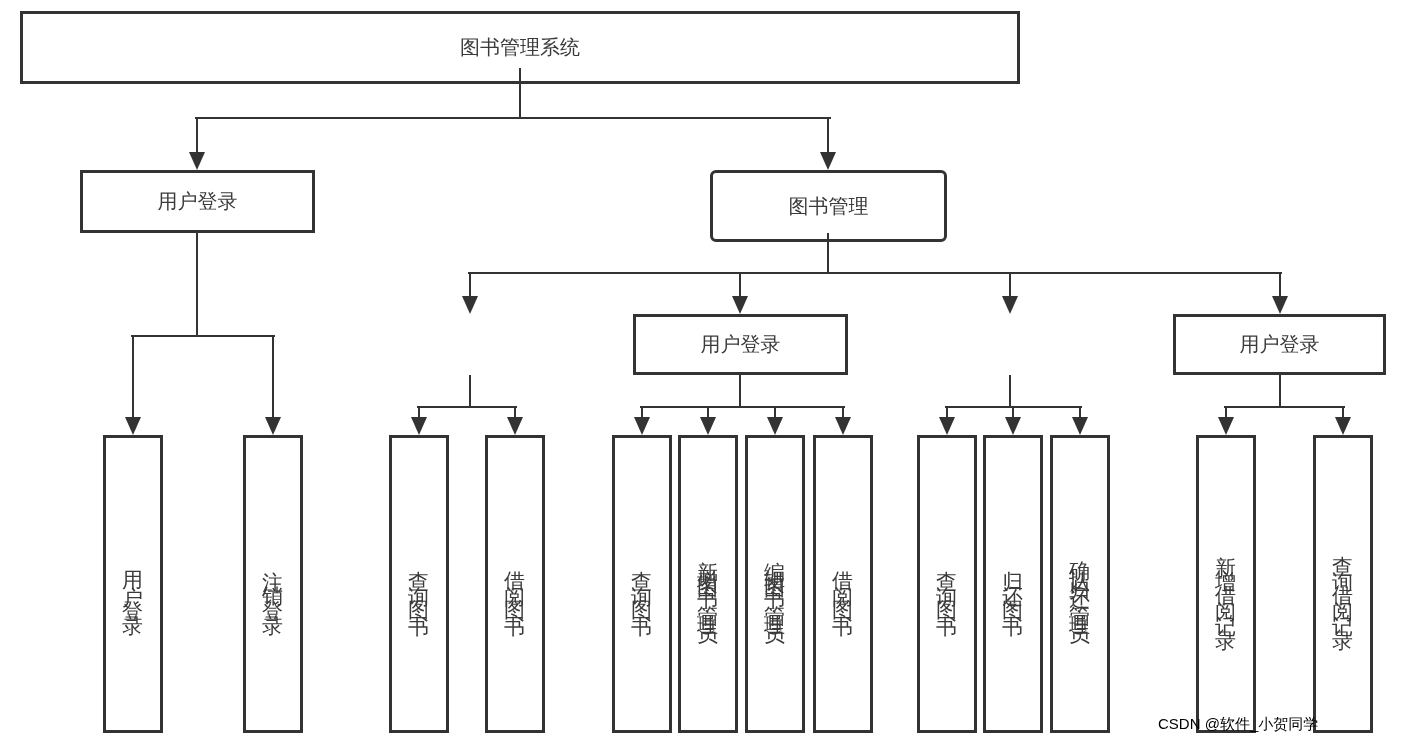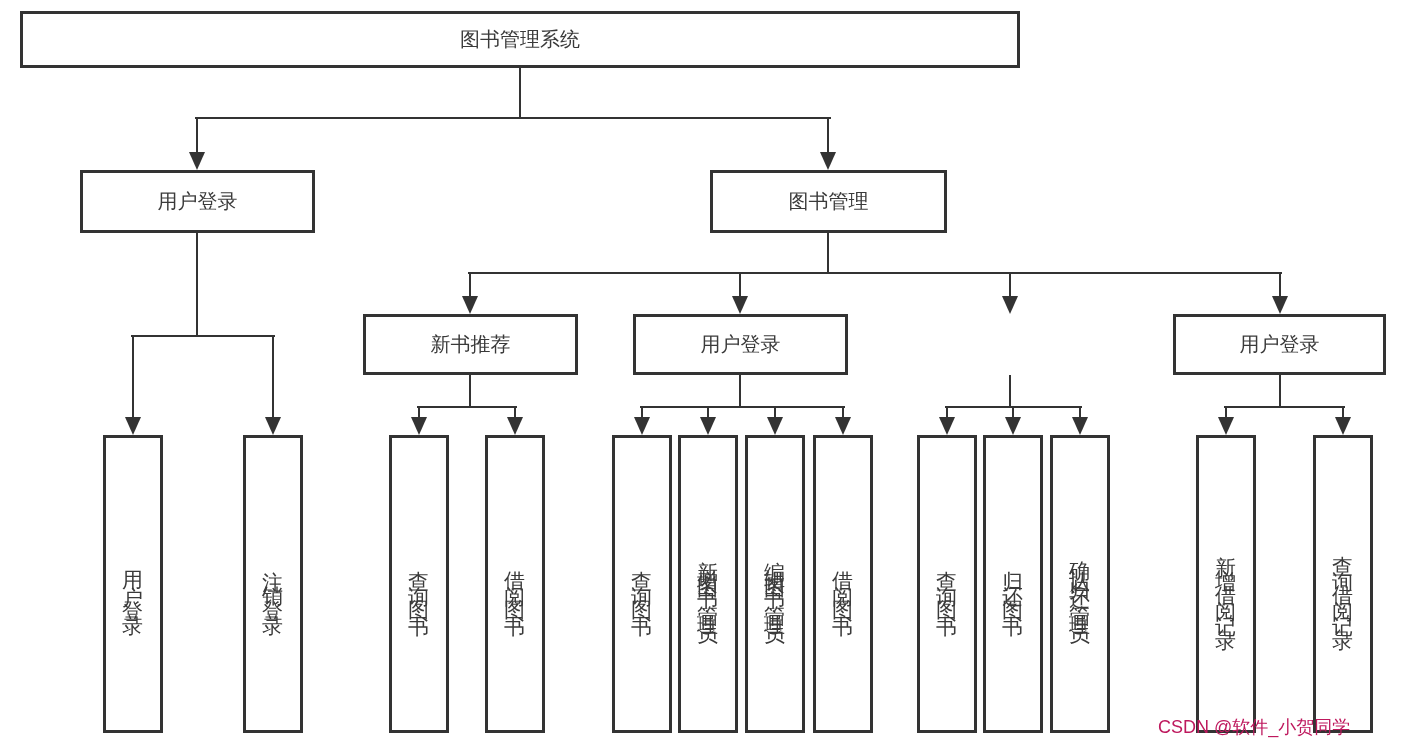--- a/index.html
+++ b/index.html
@@ -48,44 +48,41 @@
     width: 0;
     height: 0;
     border-left: 8px solid transparent;
     border-right: 8px solid transparent;
     border-top: 18px solid #333333;
   }
   .watermark {
     position: absolute;
     left: 1158px;
     top: 715px;
-    font-size: 18px;
-    color: #be185d;
+    font-size: 15px;
+    color: #000000;
     white-space: nowrap;
   }
 </style>
 </head>
 <body>
 
 <div class="canvas" id="canvas">
 
-  <div class="node" style="left:20px;top:11px;width:1000px;height:57px;">
+  <div class="node" style="left:20px;top:11px;width:1000px;height:73px;">
     <span>图书管理系统</span>
   </div>
 
   <div class="node" style="left:80px;top:170px;width:235px;height:63px;">
     <span>用户登录</span>
   </div>
-  <div class="node" style="left:710px;top:170px;width:237px;height:63px;">
+  <div class="node" style="left:710px;top:170px;width:237px;height:72px;border-radius:6px;">
     <span>图书管理</span>
   </div>
 
-  <div class="node" style="left:363px;top:314px;width:215px;height:61px;">
-    <span>新书推荐</span>
-  </div>
   <div class="node" style="left:633px;top:314px;width:215px;height:61px;">
     <span>用户登录</span>
   </div>
   <div class="node" style="left:1173px;top:314px;width:213px;height:61px;">
     <span>用户登录</span>
   </div>
 
   <div class="node leaf" style="left:103px;top:435px;width:60px;height:298px;">
     <span class="vtext">用户登录</span>
   </div>

